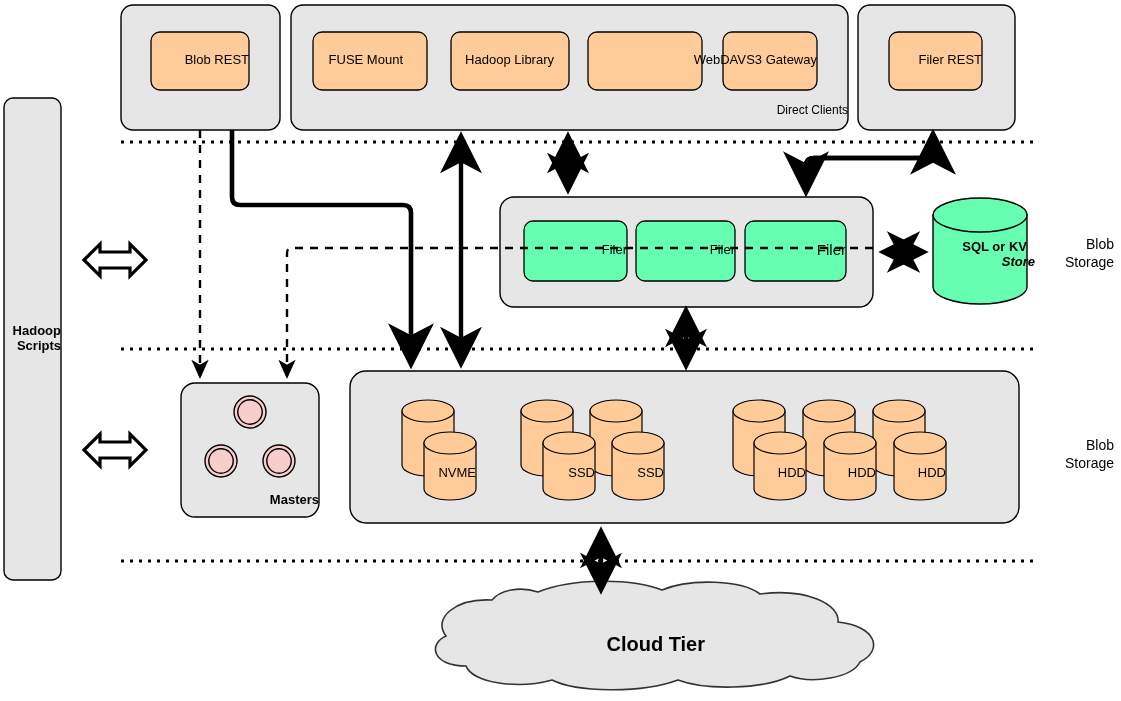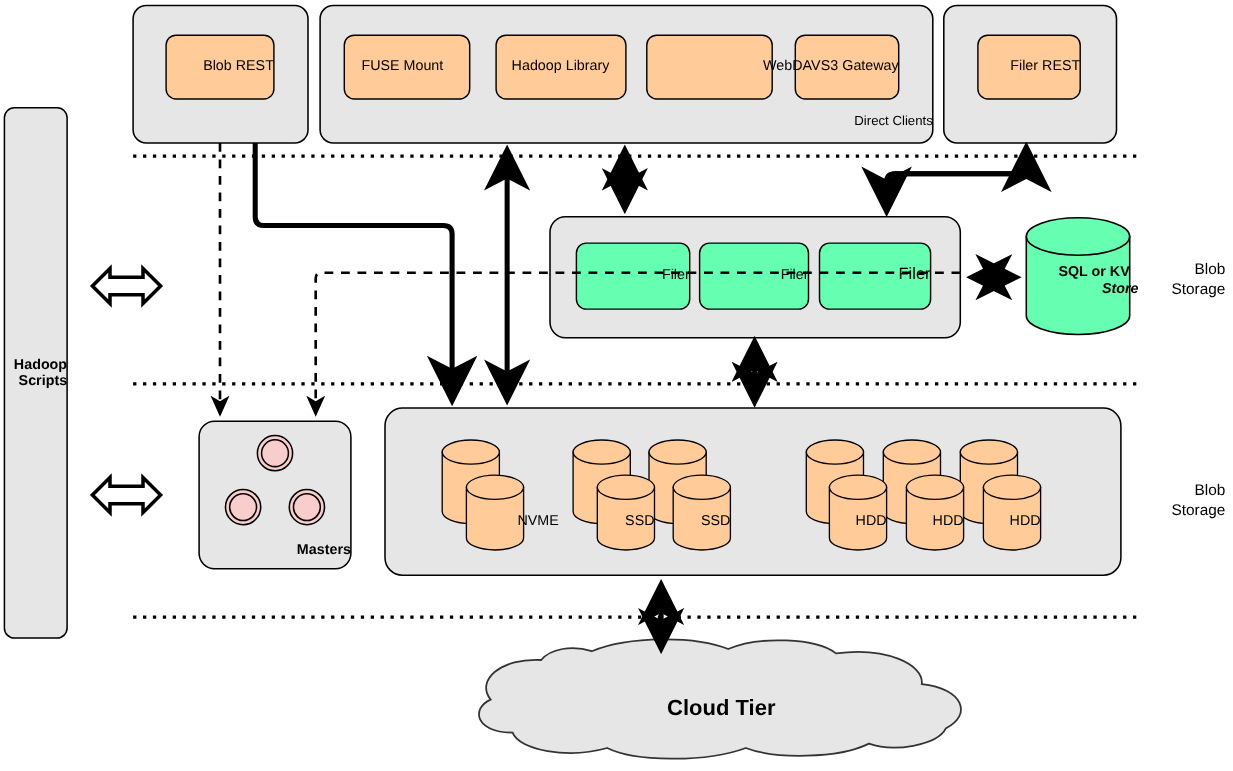--- a/index.html
+++ b/index.html
@@ -203,21 +203,21 @@
 
   <div class="txt label-plain" style="left:524px;top:243px;width:103px;">Filer</div>
   <div class="txt label-plain" style="left:636px;top:243px;width:99px;">Filer</div>
   <div class="txt" style="left:745px;top:241px;width:101px;font-size:15px;">Filer</div>
 
   <div class="txt label-bold" style="left:933px;top:240px;width:94px;">SQL or KV</div>
   <div class="txt label-bold" style="left:946px;top:255px;width:89px;font-style:italic;">Store</div>
 
   <div class="txt label-bold" style="left:181px;top:493px;width:138px;">Masters</div>
 
-  <div class="txt label-plain" style="left:424px;top:466px;width:52px;padding-left:32px;">NVME</div>
+  <div class="txt label-plain" style="left:424px;top:466px;width:52px;">NVME</div>
   <div class="txt label-plain" style="left:543px;top:466px;width:52px;">SSD</div>
   <div class="txt label-plain" style="left:612px;top:466px;width:52px;">SSD</div>
   <div class="txt label-plain" style="left:754px;top:466px;width:52px;">HDD</div>
   <div class="txt label-plain" style="left:824px;top:466px;width:52px;">HDD</div>
   <div class="txt label-plain" style="left:894px;top:466px;width:52px;">HDD</div>
 
   <div class="txt label-bold" style="left:545px;top:633px;width:160px;font-size:20px;">Cloud Tier</div>
 
   <div class="txt side-label" style="left:1048px;top:236px;width:66px;">Blob</div>
   <div class="txt side-label" style="left:1048px;top:254px;width:66px;">Storage</div>

